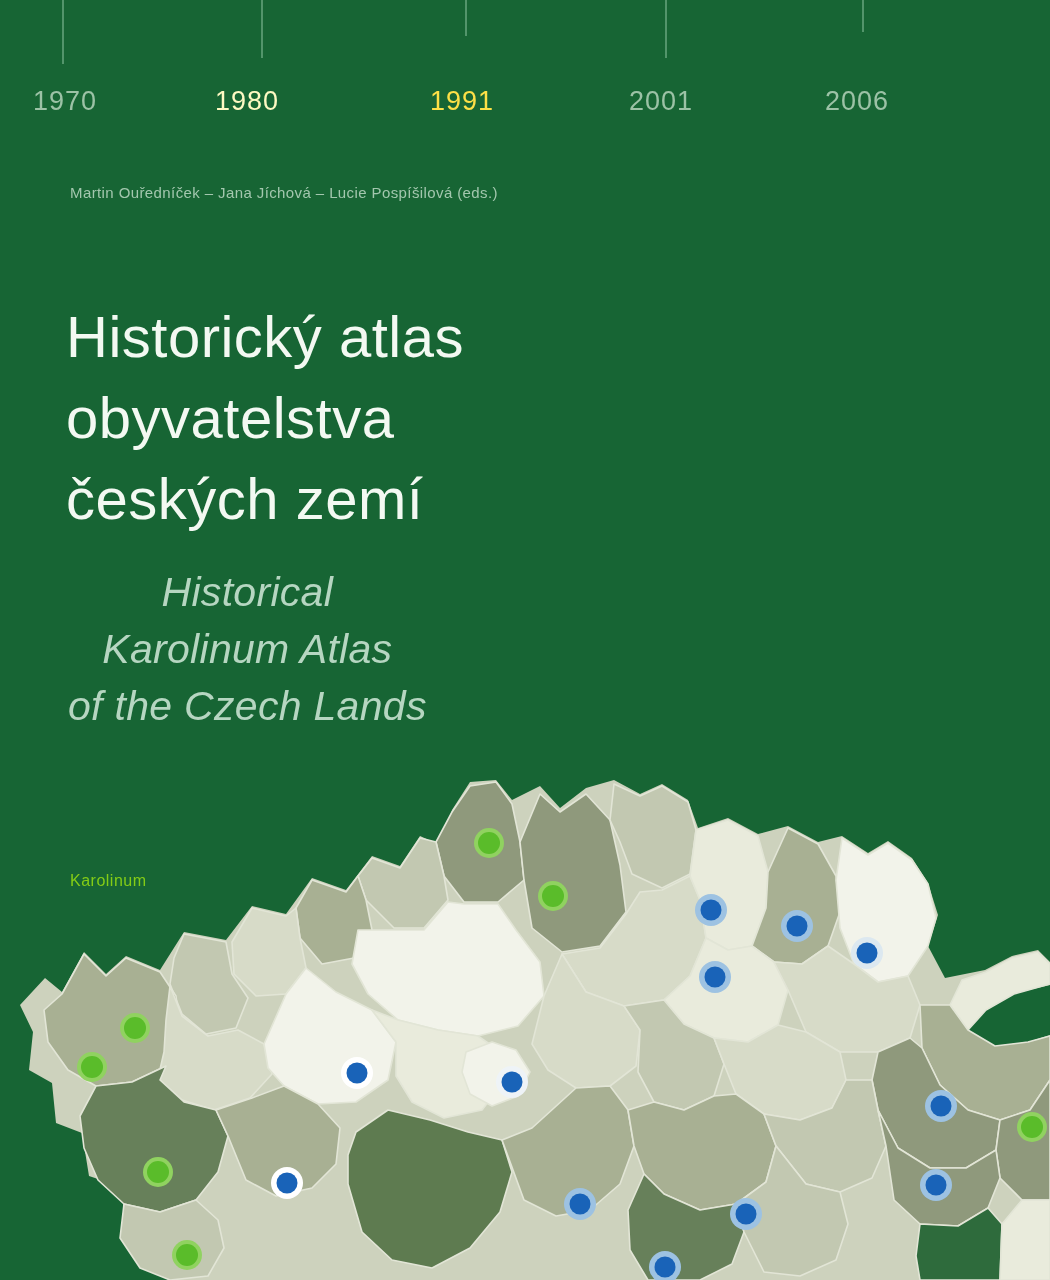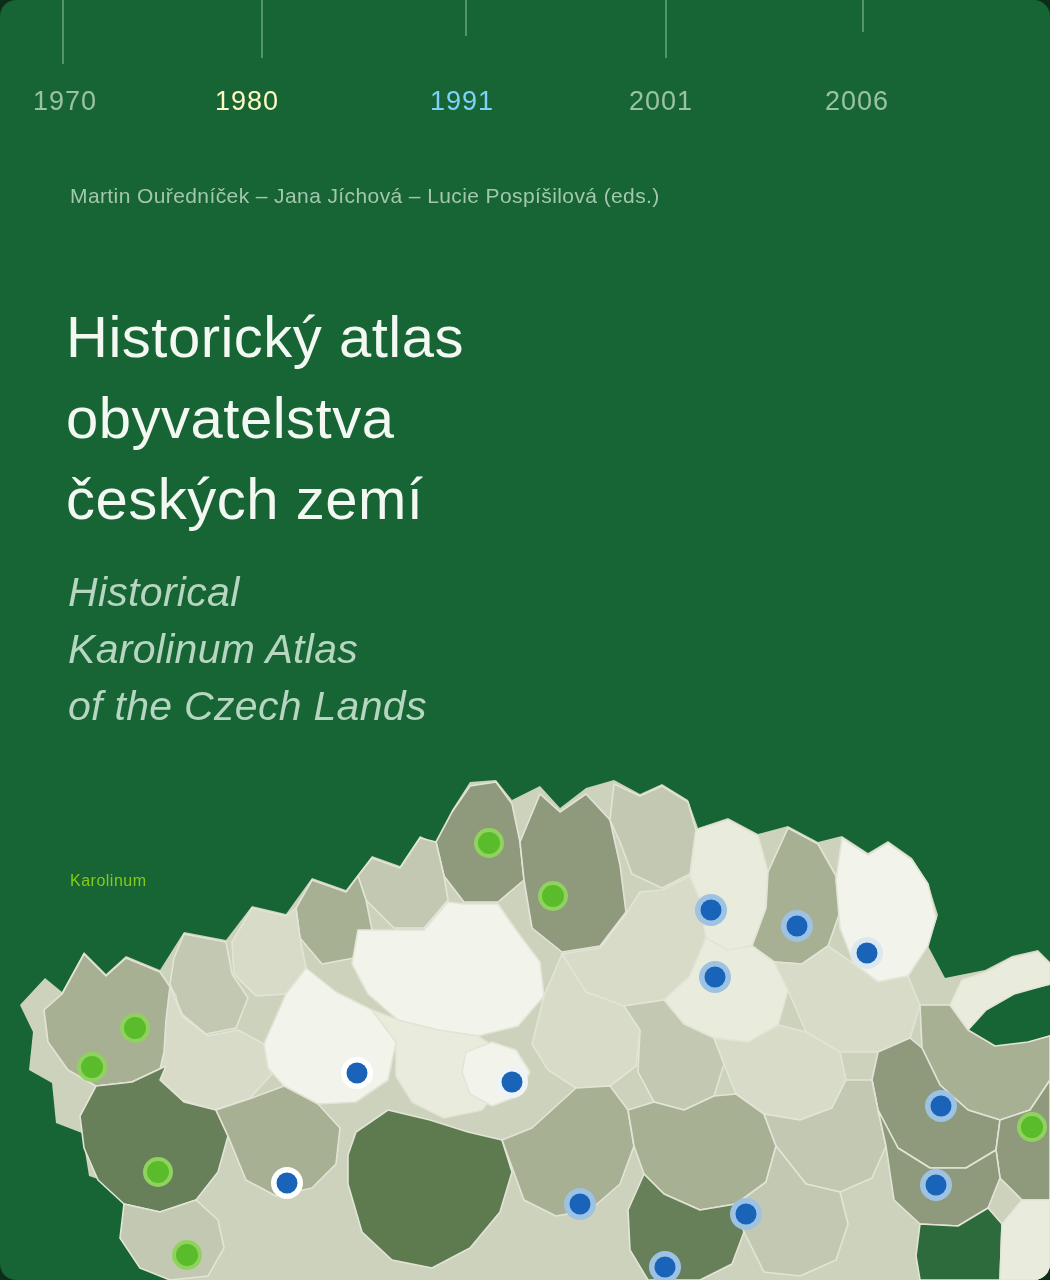--- a/index.html
+++ b/index.html
@@ -1,57 +1,56 @@
 <!DOCTYPE html>
 <html><head>
 <meta charset="utf-8">
 <style>
   html,body{margin:0;padding:0;background:#0e2c1a;}
   .cover{
     position:relative;
     width:1050px;height:1280px;
     overflow:hidden;
     font-family:"Liberation Sans", sans-serif;
-    border-radius:16px;
   }
   .tick{position:absolute;top:0;width:2px;}
   .year{
     position:absolute;top:86px;
     transform:translateX(-50%);
     font-size:27px;letter-spacing:1px;font-weight:400;
   }
   .authors{
     position:absolute;left:70px;top:184px;
-    font-size:21px;letter-spacing:0.4px;
+    font-size:15px;letter-spacing:0.4px;
   }
   .title{
     position:absolute;left:66px;top:296px;margin:0;
     font-size:58px;line-height:81px;font-weight:normal;letter-spacing:0.5px;
   }
   .subtitle{
     position:absolute;left:68px;top:564px;margin:0;
-    font-size:41px;line-height:57px;font-weight:normal;font-style:italic;letter-spacing:0.3px;
+    font-size:41px;line-height:57px;font-weight:normal;font-style:italic;letter-spacing:0.3px;text-align:center;
   }
   .publisher{
     position:absolute;left:70px;top:872px;
     font-size:16px;letter-spacing:0.5px;
   }
   .map-svg{position:absolute;left:0;top:780px;}
 </style>
 </head>
 <body>
 
 <div class="cover" style="background: rgb(23, 101, 52);">
   <div>
       <div class="tick" style="left: 62px; height: 64px; background: rgb(158, 208, 175); opacity: 0.45;"></div>
       <div class="year" style="left: 65px; color: rgb(156, 194, 166);">1970</div>
       <div class="tick" style="left: 261px; height: 58px; background: rgb(158, 208, 175); opacity: 0.45;"></div>
       <div class="year" style="left: 247px; color: #fef9c3;">1980</div>
       <div class="tick" style="left: 465px; height: 36px; background: rgb(158, 208, 175); opacity: 0.45;"></div>
-      <div class="year" style="left: 462px; color: #7dd3fc;">1991</div>
+      <div class="year" style="left: 462px; color: #fde047;">1991</div>
       <div class="tick" style="left: 665px; height: 58px; background: rgb(158, 208, 175); opacity: 0.45;"></div>
       <div class="year" style="left: 661px; color: rgb(156, 194, 166);">2001</div>
       <div class="tick" style="left: 862px; height: 32px; background: rgb(158, 208, 175); opacity: 0.45;"></div>
       <div class="year" style="left: 857px; color: rgb(156, 194, 166);">2006</div>
     </div>
   <div class="authors" style="color: rgb(163, 199, 174);">Martin Ouředníček – Jana Jíchová – Lucie Pospíšilová (eds.)</div>
   <h1 class="title" style="color: rgb(243, 249, 242);">
       <div>Historický atlas</div>
       <div>obyvatelstva</div>
       <div>českých zemí</div>

